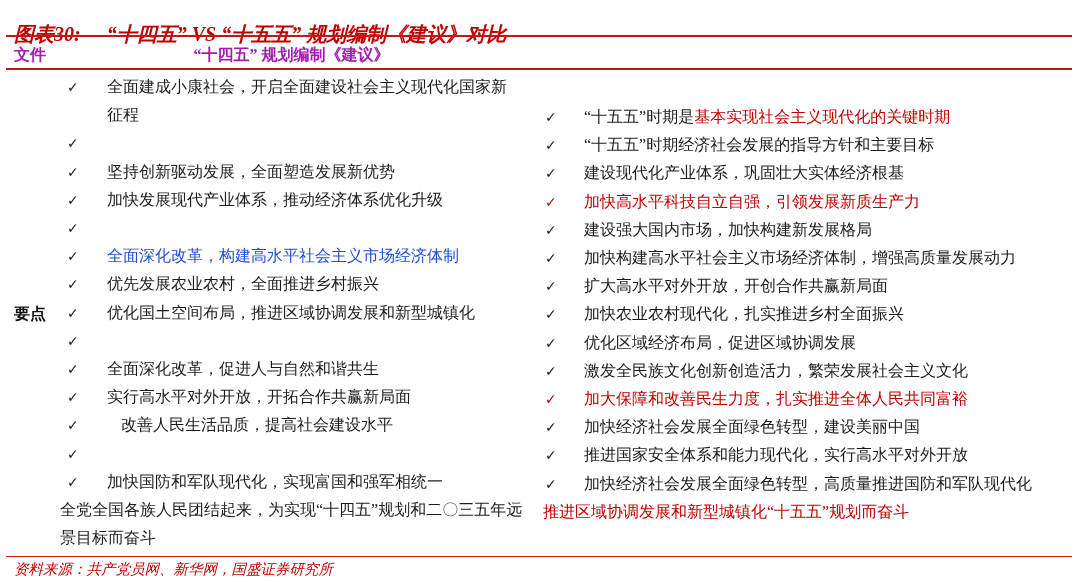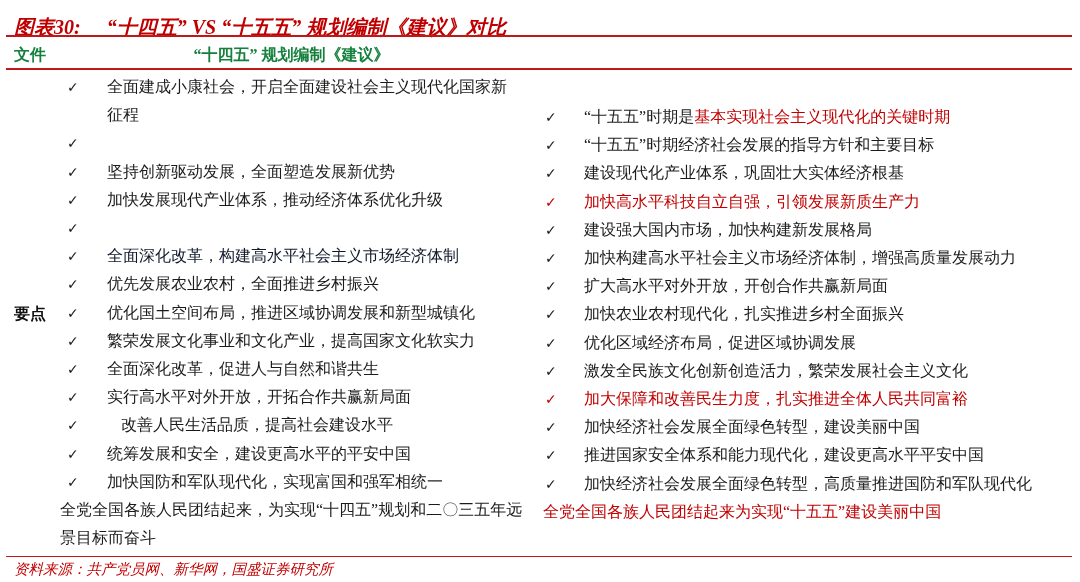--- a/index.html
+++ b/index.html
@@ -6,34 +6,34 @@
   .page{
     position:relative;
     width:1080px;height:582px;
     background:#ffffff;
     font-family:"Liberation Serif","DejaVu Serif",serif;
     color:#1b1b1b;
     overflow:hidden;
   }
   
   .title-row{
-    position:absolute;left:14px;top:14px;
+    position:absolute;left:14px;top:21px;
     display:flex;gap:26px;align-items:baseline;
     font-size:20px;font-weight:bold;font-style:italic;
     white-space:nowrap;
   }
   
   .rule{position:absolute;left:6px;width:1066px;}
   .rule-1{top:35px;height:2px;}
   .rule-2{top:68px;height:1.6px;}
   .rule-3{top:556px;height:1.2px;}
   
   .hdr{
     position:absolute;top:45px;
-    font-size:16px;font-weight:bold;color:#15803d;
+    font-size:16px;font-weight:bold;color:#a21caf;
     white-space:nowrap;
   }
   .hdr-file{left:14px;}
   .hdr-col1{left:60px;width:463px;text-align:center;}
   .hdr-col2{left:540px;width:540px;text-align:center;}
   
   .row-label{
     position:absolute;left:14px;top:304px;
     font-size:16px;font-weight:bold;color:#111111;
   }
@@ -97,49 +97,47 @@
       </div>
       <div class="item">
         <span class="check" style="color: rgb(27, 27, 27);">✓</span>
         <span class="itext"><span style="color: rgb(27, 27, 27);">加快发展现代产业体系，推动经济体系优化升级</span></span>
       </div>
       <div class="item">
         <span class="check" style="color: rgb(27, 27, 27);">✓</span>
       </div>
       <div class="item">
         <span class="check" style="color: rgb(27, 27, 27);">✓</span>
-        <span class="itext"><span style="color: #0f172a;">全面深化改革，构建高水平社会主义市场经济体制</span></span>
+        <span class="itext"><span style="color: #1d4ed8;">全面深化改革，构建高水平社会主义市场经济体制</span></span>
       </div>
       <div class="item">
         <span class="check" style="color: rgb(27, 27, 27);">✓</span>
         <span class="itext"><span style="color: rgb(27, 27, 27);">优先发展农业农村，全面推进乡村振兴</span></span>
       </div>
       <div class="item">
         <span class="check" style="color: rgb(27, 27, 27);">✓</span>
         <span class="itext"><span style="color: rgb(27, 27, 27);">优化国土空间布局，推进区域协调发展和新型城镇化</span></span>
       </div>
       <div class="item">
         <span class="check" style="color: rgb(27, 27, 27);">✓</span>
-        <span class="itext"><span style="color: rgb(27, 27, 27);">繁荣发展文化事业和文化产业，提高国家文化软实力</span></span>
       </div>
       <div class="item">
         <span class="check" style="color: rgb(27, 27, 27);">✓</span>
         <span class="itext"><span style="color: rgb(27, 27, 27);">全面深化改革，促进人与自然和谐共生</span></span>
       </div>
       <div class="item">
         <span class="check" style="color: rgb(27, 27, 27);">✓</span>
         <span class="itext"><span style="color: rgb(27, 27, 27);">实行高水平对外开放，开拓合作共赢新局面</span></span>
       </div>
       <div class="item">
         <span class="check" style="color: rgb(27, 27, 27);">✓</span>
         <span class="itext"><span style="color: rgb(27, 27, 27); margin-left: 14px;">改善人民生活品质，提高社会建设水平</span></span>
       </div>
       <div class="item">
         <span class="check" style="color: rgb(27, 27, 27);">✓</span>
-        <span class="itext"><span style="color: rgb(27, 27, 27);">统筹发展和安全，建设更高水平的平安中国</span></span>
       </div>
       <div class="item">
         <span class="check" style="color: rgb(27, 27, 27);">✓</span>
         <span class="itext"><span style="color: rgb(27, 27, 27);">加快国防和军队现代化，实现富国和强军相统一</span></span>
       </div>
       <div class="item nocheck">
         <span class="itext"><span style="color: rgb(27, 27, 27);">全党全国各族人民团结起来，为实现“十四五”规划和二〇三五年远景目标而奋斗</span></span>
       </div>
     </div>
   <div class="col col-2" id="col2">
@@ -186,28 +184,28 @@
       <div class="item">
         <span class="check" style="color: rgb(192, 0, 0);">✓</span>
         <span class="itext"><span style="color: rgb(192, 0, 0);">加大保障和改善民生力度，扎实推进全体人民共同富裕</span></span>
       </div>
       <div class="item">
         <span class="check" style="color: rgb(27, 27, 27);">✓</span>
         <span class="itext"><span style="color: rgb(27, 27, 27);">加快经济社会发展全面绿色转型，建设美丽中国</span></span>
       </div>
       <div class="item">
         <span class="check" style="color: rgb(27, 27, 27);">✓</span>
-        <span class="itext"><span style="color: rgb(27, 27, 27);">推进国家安全体系和能力现代化，建设更高水平平安中国</span></span>
+        <span class="itext"><span style="color: rgb(27, 27, 27);">推进国家安全体系和能力现代化，实行高水平对外开放</span></span>
       </div>
       <div class="item">
         <span class="check" style="color: rgb(27, 27, 27);">✓</span>
         <span class="itext"><span style="color: rgb(27, 27, 27);">加快经济社会发展全面绿色转型，高质量推进国防和军队现代化</span></span>
       </div>
       <div class="item nocheck">
-        <span class="itext"><span style="color: rgb(192, 0, 0);">全党全国各族人民团结起来为实现“十五五”建设美丽中国</span></span>
+        <span class="itext"><span style="color: rgb(192, 0, 0);">推进区域协调发展和新型城镇化“十五五”规划而奋斗</span></span>
       </div>
     </div>
 
   <div class="rule rule-3" style="background: rgb(192, 24, 24);"></div>
 
   <div class="source" style="color: rgb(192, 0, 0);">资料来源：共产党员网、新华网，国盛证券研究所</div>
 
 </div>
 
 </body></html>

